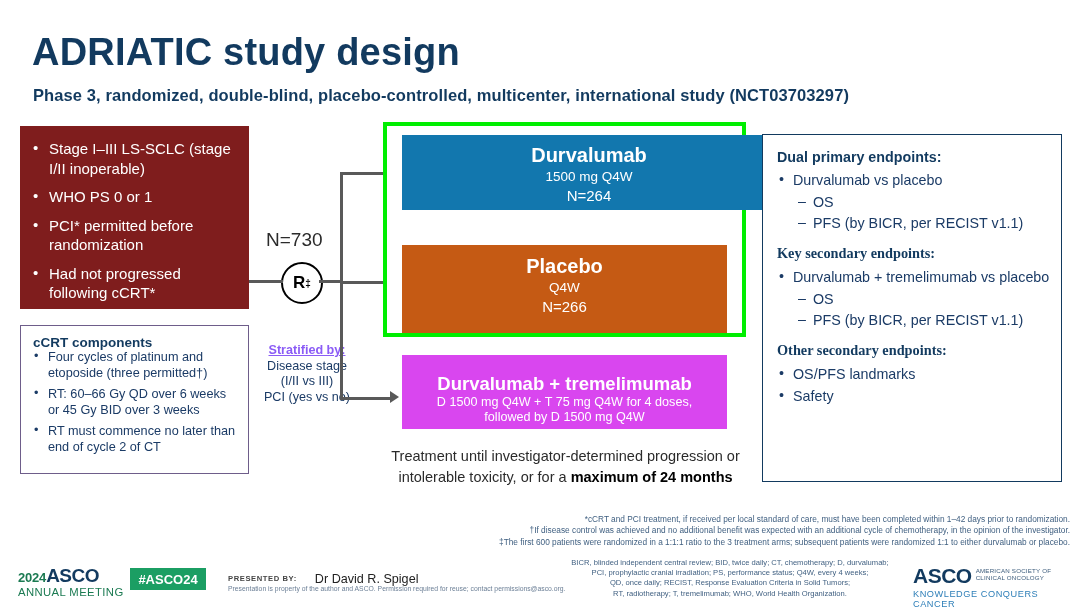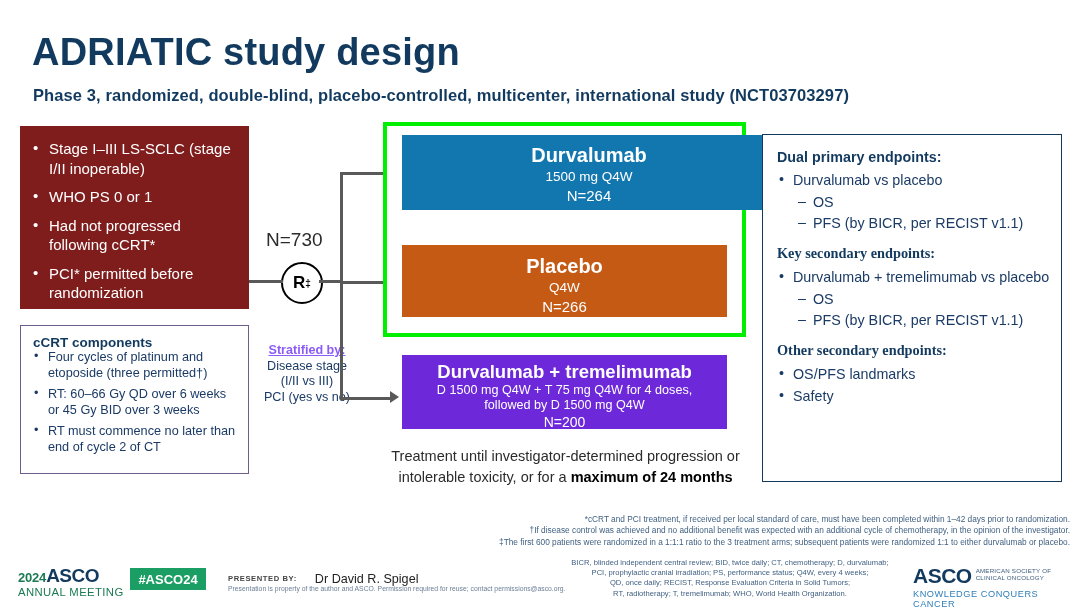--- a/index.html
+++ b/index.html
@@ -51,26 +51,26 @@
             border:4px solid #00ee00;box-sizing:border-box;background:#fff;}
 
   .arm{position:absolute;box-sizing:border-box;color:#fff;text-align:center;}
   .arm .nm{font-weight:bold;}
 
   #arm-durva{left:402px;top:135px;width:374px;height:75px;background:#1277ae;padding-top:8px;}
   #arm-durva .nm{font-size:20px;line-height:24px;}
   #arm-durva .ds{font-size:13.5px;line-height:19px;}
   #arm-durva .n{font-size:15px;line-height:20px;}
 
-  #arm-placebo{left:402px;top:245px;width:325px;height:72px;background:#c55a14;padding-top:9px;}
+  #arm-placebo{left:402px;top:245px;width:325px;height:88px;background:#c55a14;padding-top:9px;}
   #arm-placebo .nm{font-size:20px;line-height:24px;}
   #arm-placebo .ds{font-size:13.5px;line-height:19px;}
   #arm-placebo .n{font-size:15px;line-height:20px;}
 
-  #arm-combo{left:402px;top:355px;width:325px;height:74px;background:#6d28d9;padding-top:5px;}
+  #arm-combo{left:402px;top:355px;width:325px;height:74px;background:#d946ef;padding-top:17px;}
   #arm-combo .nm{font-size:18.5px;line-height:23px;}
   #arm-combo .ds{font-size:12.6px;line-height:15px;}
   #arm-combo .n{font-size:14px;line-height:18px;}
 
   #treatnote{position:absolute;left:358px;top:446px;width:415px;text-align:center;
              font-size:14.5px;line-height:21px;color:#2b2b2b;}
   #treatnote b{font-weight:bold;color:#000;}
 
   
   #endpoints{position:absolute;left:762px;top:134px;width:300px;height:348px;
@@ -116,22 +116,22 @@
 
 <div class="slide">
 
   <div id="title">ADRIATIC study design</div>
   <div id="subtitle">Phase 3, randomized, double-blind, placebo-controlled, multicenter, international study (NCT03703297)</div>
 
   <div id="eligibility">
     <ul>
       <li>Stage I–III LS-SCLC (stage I/II inoperable)</li>
       <li>WHO PS 0 or 1</li>
+      <li>PCI* permitted before randomization</li>
       <li>Had not progressed following cCRT*</li>
-      <li>PCI* permitted before randomization</li>
     </ul>
   </div>
 
   <div id="ccrt">
     <h3>cCRT components</h3>
     <ul>
       <li>Four cycles of platinum and etoposide (three permitted†)</li>
       <li>RT: 60–66 Gy QD over 6 weeks or 45 Gy BID over 3 weeks</li>
       <li>RT must commence no later than end of cycle 2 of CT</li>
     </ul>

